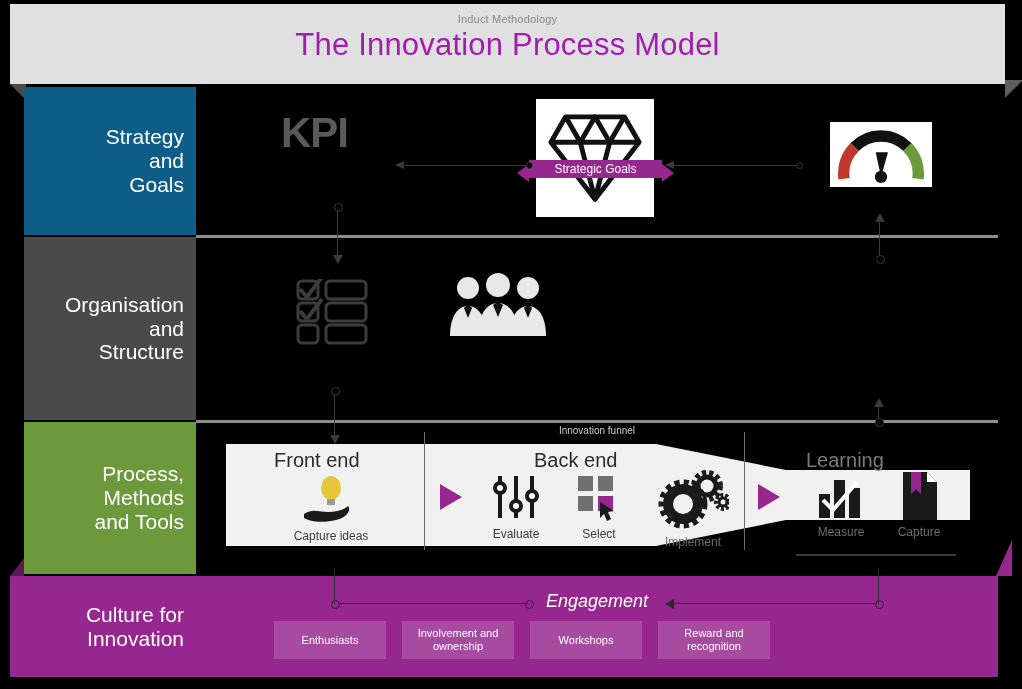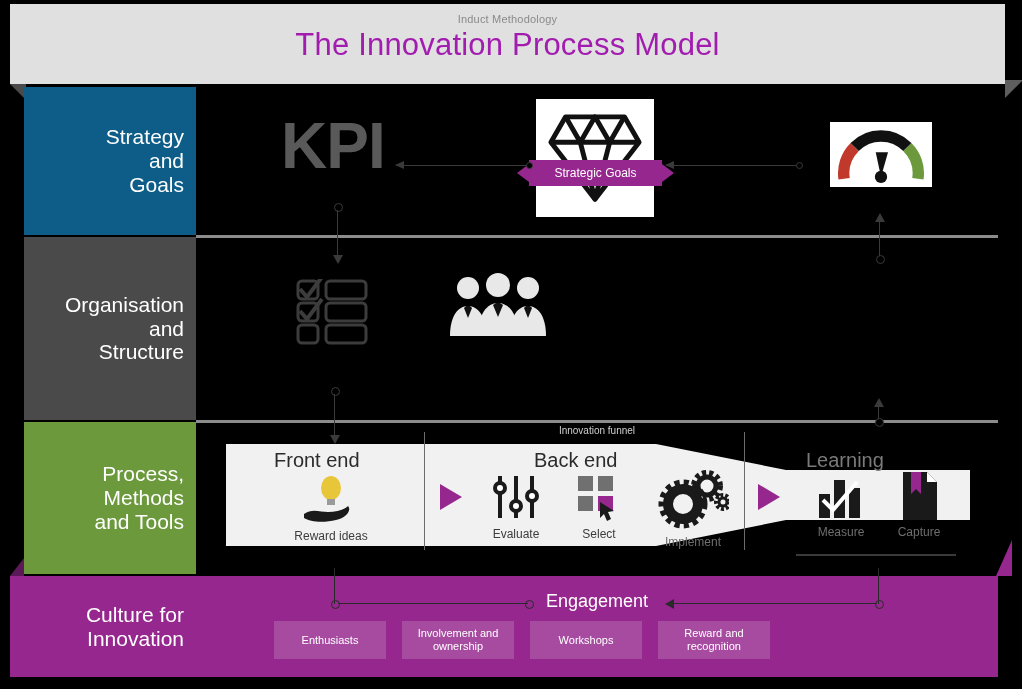--- a/index.html
+++ b/index.html
@@ -95,32 +95,32 @@
     border-left: 16px solid transparent;
   }
   .row-divider {
     position: absolute; left: 196px; height: 3px;
     background: #8c8c8c;
   }
 
   
   .kpi {
     position: absolute; left: 85px; top: 22px;
-    font-size: 64px; font-weight: bold;
+    font-size: 42px; font-weight: bold;
     color: #595959; letter-spacing: -1px;
   }
   .diamond-card {
     position: absolute; left: 340px; top: 12px;
     width: 118px; height: 118px;
     background: #ffffff;
     display: flex; align-items: center; justify-content: center;
   }
   .ribbon {
     position: absolute; left: 333px; top: 73px;
-    width: 133px; height: 26px;
+    width: 133px; height: 18px;
     background: #96278e;
     display: flex; align-items: center; justify-content: center;
     color: #fff; font-size: 12px;
   }
   .ribbon::before, .ribbon::after {
     content: ""; position: absolute; top: 4px;
     width: 0; height: 0;
     border-top: 9px solid transparent;
     border-bottom: 9px solid transparent;
   }
@@ -196,21 +196,21 @@
     border-top: 13px solid transparent;
     border-bottom: 13px solid transparent;
     border-left: 22px solid #96278e;
   }
   .vsep { position: absolute; width: 1px; background: #6b6b6b; }
   .hsep { position: absolute; height: 1px; background: #3a3a3a; }
 
   
   .engagement-title {
     position: absolute; left: 0; top: 15px; width: 100%;
-    text-align: center; font-size: 18px; color: #ffffff;
+    text-align: center; font-size: 18px; color: #ffffff; font-style: italic;
   }
   .chip-row {
     position: absolute; left: 78px; top: 45px;
     display: flex; gap: 16px;
   }
   .chip {
     width: 112px; height: 38px;
     background: rgba(255,255,255,0.17);
     display: flex; align-items: center; justify-content: center;
     text-align: center;
@@ -372,21 +372,21 @@
       <div class="hsep" style="left:600px; top:132px; width:160px;"></div>
 
       <div class="stage-item" style="left:90px; top:52px;">
         <svg width="58" height="52" viewBox="0 0 58 52">
           <g>
             <ellipse cx="29" cy="14" rx="10" ry="12" fill="#e8c63a"></ellipse>
             <rect x="25" y="25" width="8" height="6" fill="#9a9a9a"></rect>
             <path d="M2 40 C10 34 18 38 26 38 C34 38 42 36 46 32 C50 36 44 44 34 46 C22 49 8 48 2 44 Z" fill="#1a1a1a"></path>
           </g>
         </svg>
-        <span class="stage-label">Reward ideas</span>
+        <span class="stage-label">Capture ideas</span>
       </div>
 
       <div class="tri-arrow" style="left:244px; top:62px;"></div>
 
       <div class="stage-item" style="left:275px; top:52px;">
         <svg width="50" height="50" viewBox="0 0 50 50">
           <g stroke="#1a1a1a" stroke-width="4">
             <line x1="9" y1="2" x2="9" y2="44"></line>
             <line x1="25" y1="2" x2="25" y2="44"></line>
             <line x1="41" y1="2" x2="41" y2="44"></line>

